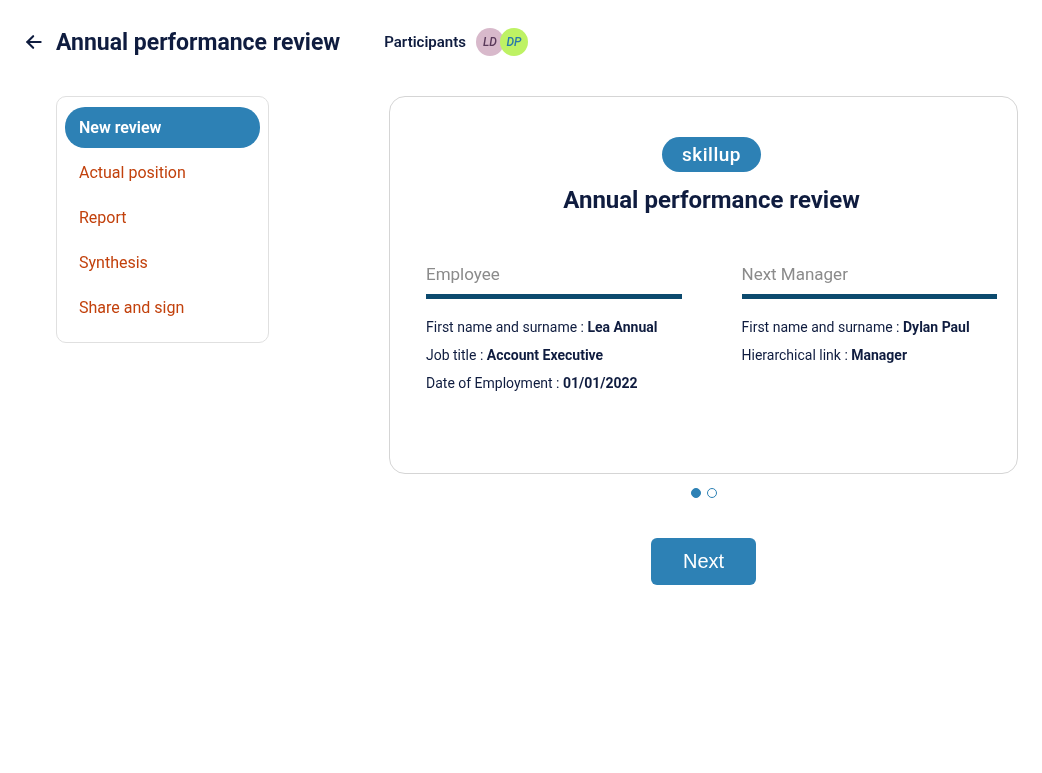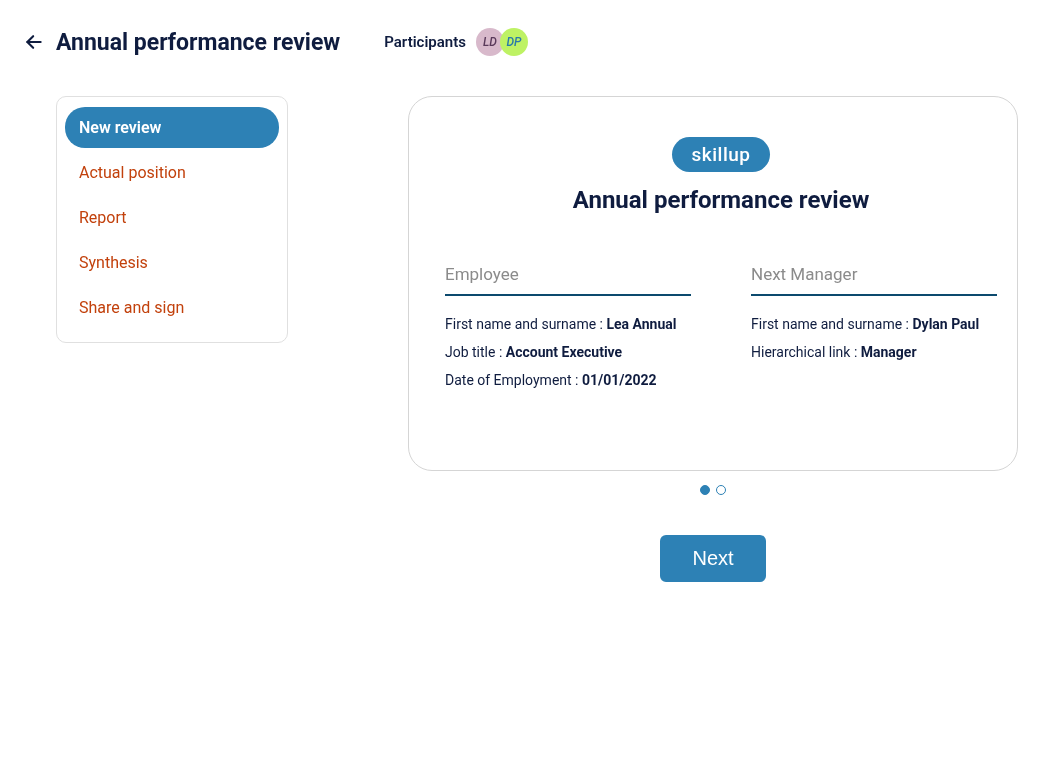--- a/index.html
+++ b/index.html
@@ -67,21 +67,21 @@
     .avatar-dp {
       background: #bef264;
       color: #2a7aa8;
     }
     .layout {
       display: flex;
       padding: 40px 24px 0 56px;
       gap: 120px;
     }
     .sidebar {
-      width: 232px;
+      width: 213px;
       border: 1px solid #e0e0e0;
       border-radius: 10px;
       padding: 10px 8px;
       height: fit-content;
     }
     .sidebar-item {
       padding: 11px 14px;
       font-size: 16px;
       color: #c2410c;
       cursor: pointer;
@@ -92,21 +92,21 @@
       background: #2d81b5;
       color: #ffffff;
       font-weight: 600;
     }
     .main-col {
       flex: 1;
       max-width: 630px;
     }
     .card {
       border: 1px solid #d5d5d5;
-      border-radius: 24px;
+      border-radius: 16px;
       padding: 40px 16px 70px 32px;
     }
     .brand-wrap {
       display: flex;
       justify-content: center;
     }
     .brand-pill {
       background: #2d81b5;
       color: #ffffff;
       border-radius: 20px;
@@ -129,21 +129,21 @@
       margin-top: 50px;
       padding: 0 4px;
     }
     .col {
       flex: 1;
     }
     .col-header {
       font-size: 17px;
       color: #8b8b8b;
       padding-bottom: 10px;
-      border-bottom: 2px solid #0c4a6e;
+      border-bottom: 5px solid #0c4a6e;
       margin-bottom: 20px;
     }
     .field-row {
       font-size: 14px;
       color: #0f1c3f;
       margin-bottom: 12px;
     }
     .field-row .value {
       font-weight: 700;
     }

